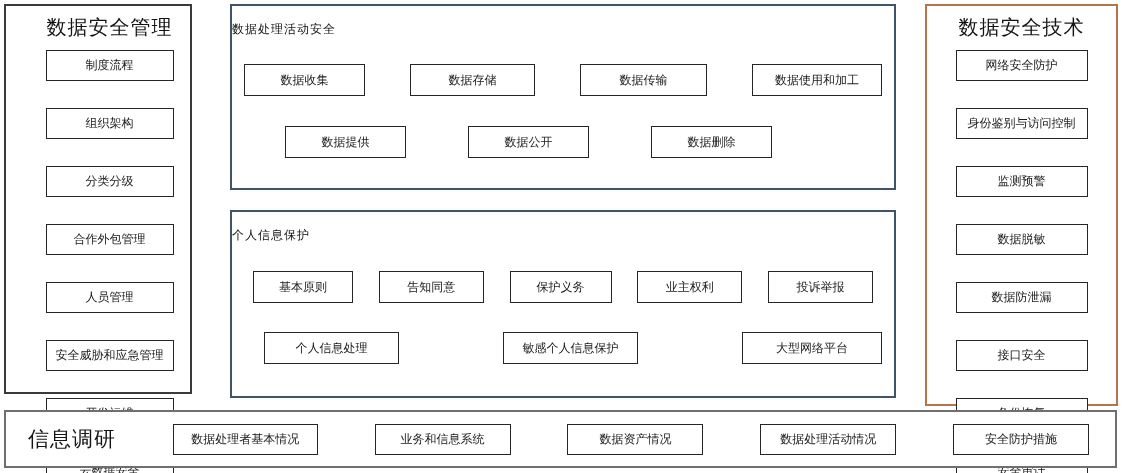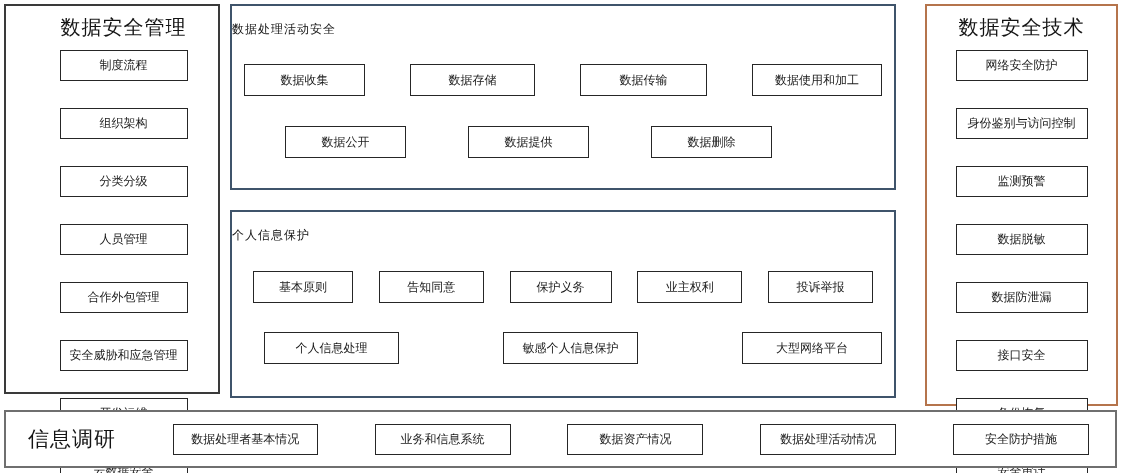--- a/index.html
+++ b/index.html
@@ -7,21 +7,21 @@
     position:relative;
     width:1124px; height:473px;
     background:#ffffff;
     font-family:"Liberation Sans", sans-serif;
     color:#1b1b1b;
     overflow:hidden;
   }
   .panel { position:absolute; background:#ffffff; box-sizing:border-box; }
 
   
-  #p-mgmt  { left:4px;   top:4px;   width:216px;  height:390px; border:2px solid #3a3a3a;padding-left:23px; }
+  #p-mgmt  { left:4px;   top:4px;   width:188px;  height:390px; border:2px solid #3a3a3a;padding-left:23px; }
   #p-tech  { left:925px; top:4px;   width:193px;  height:402px; border:2px solid #b5744c; }
   .side { display:flex; flex-direction:column; align-items:center; }
   .side-title { margin-top:8px; font-size:20px; letter-spacing:1px; color:#141414; white-space:nowrap; }
   .side-items { display:flex; flex-direction:column; align-items:center; gap:27px; margin-top:9px; }
 
   
   #p-proc  { left:230px; top:4px;   width:666px;  height:186px; border:2px solid #3f546b; }
   #p-pers  { left:230px; top:210px; width:666px;  height:188px; border:2px solid #3f546b; }
   .mid-title { margin-top:15px; font-size:12px; letter-spacing:1px; color:#141414; }
   .row { display:flex; justify-content:space-between; box-sizing:border-box; }
@@ -54,39 +54,39 @@
 <body>
 
 <div id="canvas">
 
   <div class="panel side" id="p-mgmt">
     <div class="side-title">数据安全管理</div>
     <div class="side-items">
       <div class="box w-side">制度流程</div>
       <div class="box w-side">组织架构</div>
       <div class="box w-side">分类分级</div>
+      <div class="box w-side">合作外包管理</div>
       <div class="box w-side">人员管理</div>
-      <div class="box w-side">合作外包管理</div>
       <div class="box w-side">安全威胁和应急管理</div>
       <div class="box w-side">开发运维</div>
       <div class="box w-side">云数据安全</div>
     </div>
   </div>
 
   <div class="panel" id="p-proc">
     <div class="mid-title">数据处理活动安全</div>
     <div class="row" id="proc-row1">
       <div class="box h32" style="width:121px">数据收集</div>
       <div class="box h32" style="width:125px">数据存储</div>
       <div class="box h32" style="width:127px">数据传输</div>
       <div class="box h32" style="width:130px">数据使用和加工</div>
     </div>
     <div class="row" id="proc-row2">
+      <div class="box h32" style="width:121px">数据提供</div>
       <div class="box h32" style="width:121px">数据公开</div>
-      <div class="box h32" style="width:121px">数据提供</div>
       <div class="box h32" style="width:121px">数据删除</div>
     </div>
   </div>
 
   <div class="panel" id="p-pers">
     <div class="mid-title">个人信息保护</div>
     <div class="row" id="pers-row1">
       <div class="box h32" style="width:100px">基本原则</div>
       <div class="box h32" style="width:105px">告知同意</div>
       <div class="box h32" style="width:102px">保护义务</div>

